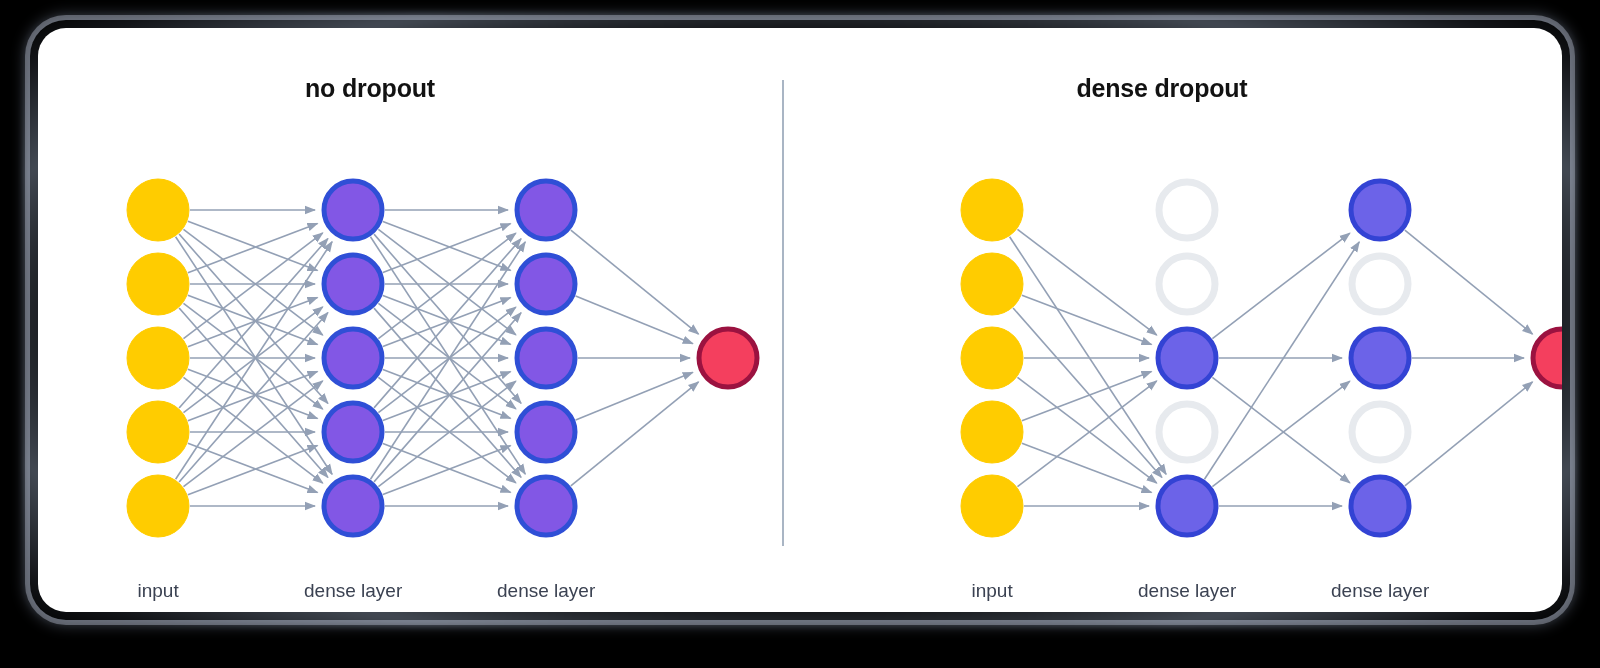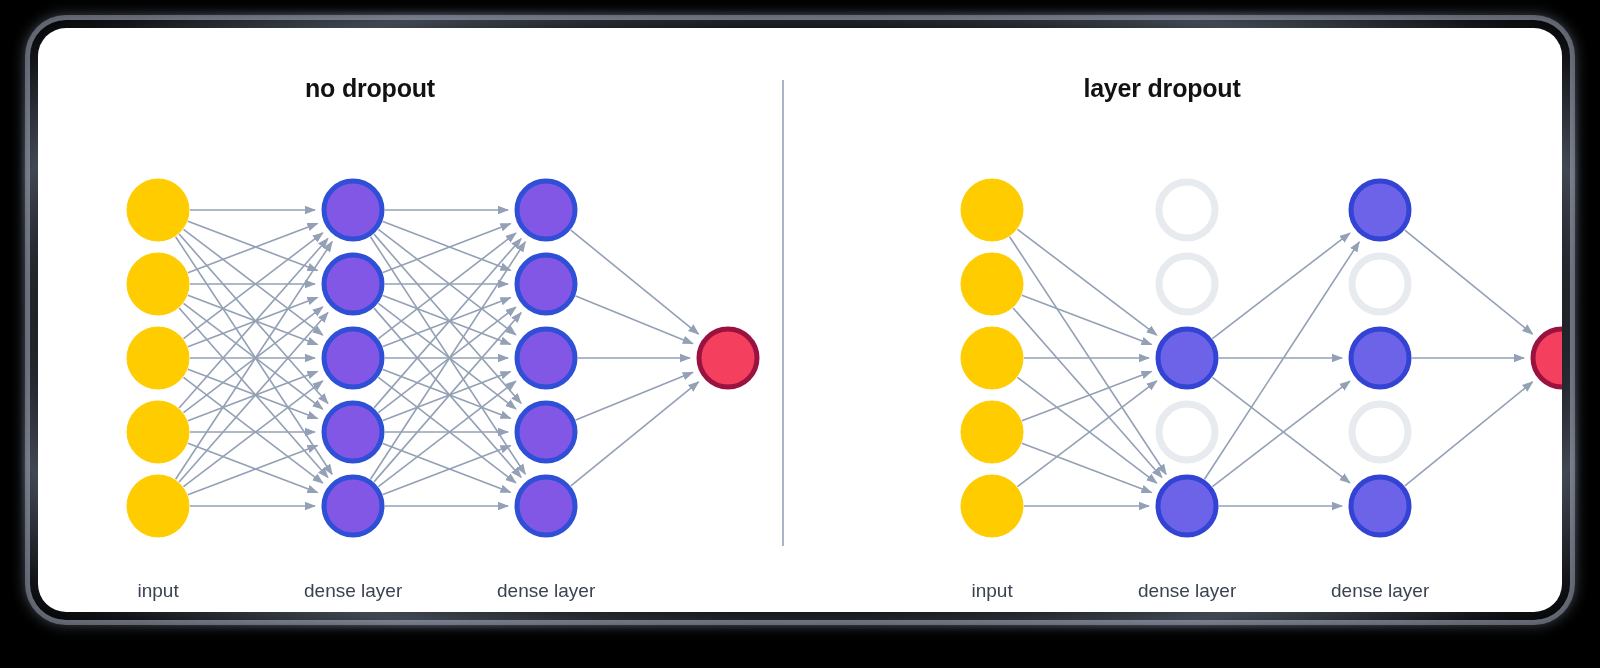--- a/index.html
+++ b/index.html
@@ -146,21 +146,21 @@
           </g>
         </svg>
       <div class="layer-label" id="l0lab0" style="top: 544px; left: 99.5px;">input</div>
       <div class="layer-label" id="l0lab1" style="top: 544px; left: 266px;">dense layer</div>
       <div class="layer-label" id="l0lab2" style="top: 544px; left: 459px;">dense layer</div>
     </div>
 
     <div id="divider"></div>
 
     <div class="panel" id="panel-right">
-      <div class="panel-title">layer dropout</div>
+      <div class="panel-title">dense dropout</div>
       <svg class="net" id="svg-right">
           <defs>
             <marker id="arrow-with-dropout" viewBox="0 0 10 10" refX="9" refY="5" markerWidth="7" markerHeight="7" orient="auto-start-reverse">
               <path d="M 0 1.2 L 10 5 L 0 8.8 z" fill="#93A0B5"></path>
             </marker>
           </defs>
           <g>
             <line x1="235.48977924190135" y1="201.34608886051998" x2="374.73088715024215" y2="307.0265194781325" stroke="#93A0B5" stroke-width="1.6" marker-end="url(#arrow-with-dropout)"></line>
             <line x1="227.60430553732073" y1="208.72243302075353" x2="384.0948871744316" y2="446.2671107878552" stroke="#93A0B5" stroke-width="1.6" marker-end="url(#arrow-with-dropout)"></line>
             <line x1="239.91816612769733" y1="267.35356047922875" x2="369.47217772335944" y2="316.5176469309159" stroke="#93A0B5" stroke-width="1.6" marker-end="url(#arrow-with-dropout)"></line>

